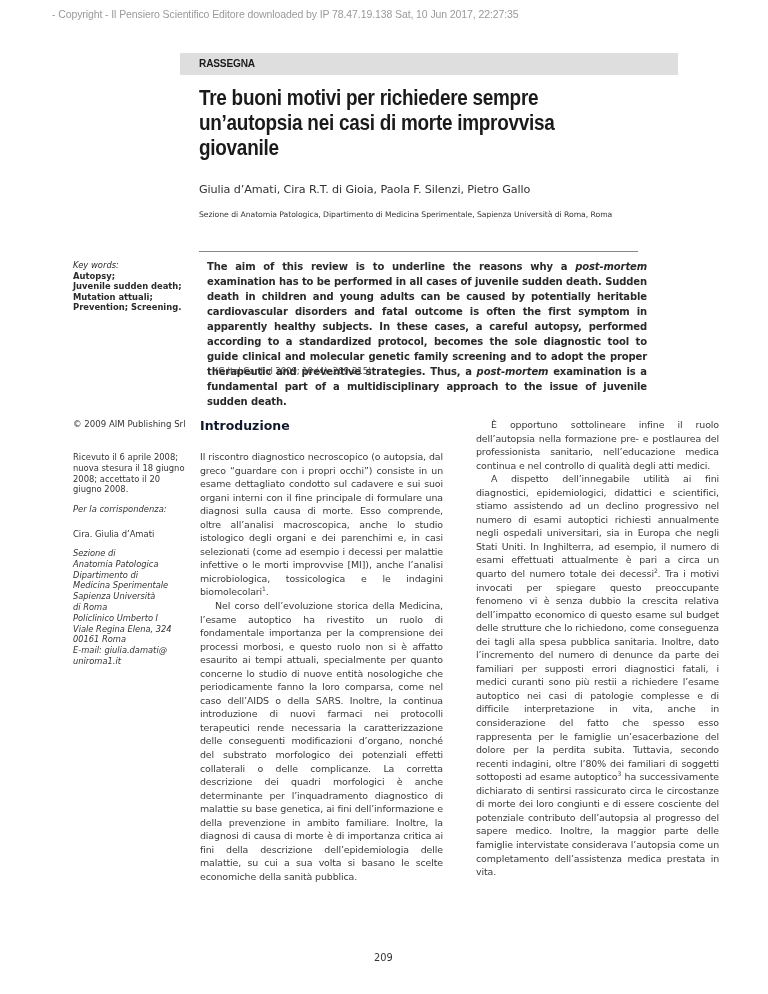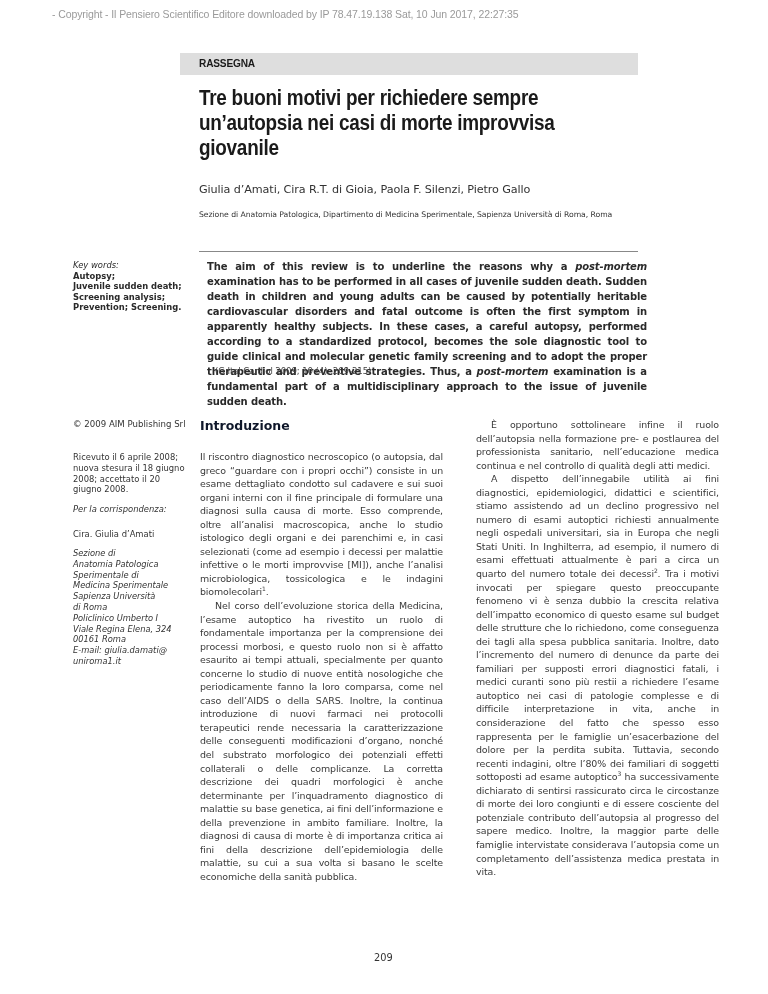--- a/index.html
+++ b/index.html
@@ -1,18 +1,18 @@
 <!DOCTYPE html>
 <html><head>
 <meta charset="utf-8">
 <style>
   html, body { margin: 0; padding: 0; background: #ffffff; }
   body { width: 768px; height: 994px; position: relative; overflow: hidden; color: #2a2a2a; font-family: "DejaVu Sans", sans-serif; }
   .copyright { position: absolute; top: 8px; left: 52px; font-family: "Liberation Sans", sans-serif; font-size: 10.5px; color: #9a9a9a; letter-spacing: -0.1px; white-space: nowrap; }
-  .section-bar { position: absolute; top: 53px; left: 180px; width: 458px; height: 22px; background: #dedede; }
+  .section-bar { position: absolute; top: 53px; left: 180px; width: 498px; height: 22px; background: #dedede; }
   .section-label { position: absolute; top: 4px; left: 19px; font-family: "Liberation Sans", sans-serif; font-weight: bold; font-size: 11.5px; color: #1a1a1a; letter-spacing: -0.2px; transform: scaleX(0.88); transform-origin: left; }
   .title { position: absolute; top: 85px; left: 199px; width: 420px; font-family: "Liberation Sans", sans-serif; font-weight: bold; font-size: 22px; line-height: 25px; color: #1a1a1a; letter-spacing: -0.3px; transform: scaleX(0.86); transform-origin: left; width: 470px; }
   .authors { position: absolute; top: 183px; left: 199px; font-size: 11.2px; color: #333; letter-spacing: -0.1px; white-space: nowrap; }
   .affiliation { position: absolute; top: 210px; left: 199px; font-size: 7.7px; color: #333; white-space: nowrap; letter-spacing: -0.05px; }
   .rule { position: absolute; top: 251px; left: 199px; width: 439px; height: 1px; background: #888; }
   .keywords { position: absolute; top: 260px; left: 73px; font-size: 8.4px; line-height: 10.5px; color: #2a2a2a; width: 120px; }
   .keywords .kw-label { font-style: italic; }
   .keywords .kw-item { font-weight: bold; }
   .abstract { position: absolute; top: 259px; left: 199px; width: 440px; font-size: 10px; line-height: 15px; font-weight: bold; color: #2a2a2a; text-align: justify; letter-spacing: -0.12px; margin-left: 8px; }
   .abstract em { font-style: italic; }
@@ -44,36 +44,36 @@
 
 <div class="authors">Giulia d’Amati, Cira R.T. di Gioia, Paola F. Silenzi, Pietro Gallo</div>
 <div class="affiliation">Sezione di Anatomia Patologica, Dipartimento di Medicina Sperimentale, Sapienza Università di Roma, Roma</div>
 
 <div class="rule"></div>
 
 <div class="keywords">
   <div class="kw-label">Key words:</div>
   <div class="kw-item">Autopsy;</div>
   <div class="kw-item">Juvenile sudden death;</div>
-  <div class="kw-item">Screening analysis;</div>
+  <div class="kw-item">Mutation attuali;</div>
   <div class="kw-item">Prevention; Screening.</div>
 </div>
 
 <div class="abstract"><span>The aim of this review is to underline the reasons why a </span><em>post-mortem</em><span> examination has to be performed in all cases of juvenile sudden death. Sudden death in children and young adults can be caused by potentially heritable cardiovascular disorders and fatal outcome is often the first symptom in apparently healthy subjects. In these cases, a careful autopsy, performed according to a standardized protocol, becomes the sole diagnostic tool to guide clinical and molecular genetic family screening and to adopt the proper therapeutic and preventive strategies. Thus, a </span><em>post-mortem</em><span> examination is a fundamental part of a multidisciplinary approach to the issue of juvenile sudden death.</span></div>
 
 <div class="citation">(G Ital Cardiol 2009; 10 (4): 209-215)</div>
 
 <div class="side-copy">© 2009 AIM Publishing Srl</div>
 <div class="side-received">Ricevuto il 6 aprile 2008; nuova stesura il 18 giugno 2008; accettato il 20 giugno 2008.</div>
 <div class="side-corr-label">Per la corrispondenza:</div>
 <div class="side-corr-name">Cira. Giulia d’Amati</div>
 <div class="side-address">
   <div>Sezione di</div>
   <div>Anatomia Patologica</div>
-  <div>Sperimentale di</div>
+  <div>Dipartimento di</div>
   <div>Medicina Sperimentale</div>
   <div>Sapienza Università</div>
   <div>di Roma</div>
   <div>Policlinico Umberto I</div>
   <div>Viale Regina Elena, 324</div>
   <div>00161 Roma</div>
   <div>E-mail: giulia.damati@</div>
   <div>uniroma1.it</div>
 </div>
 

